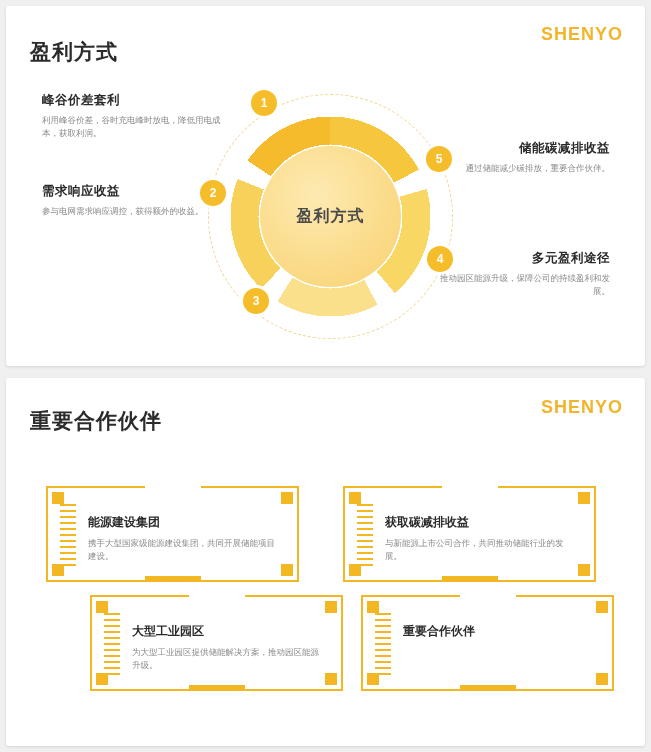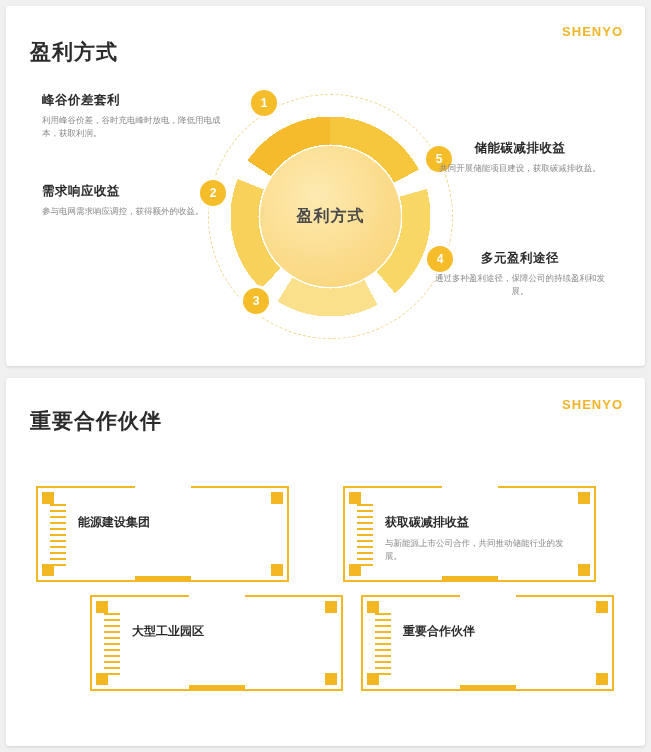--- a/index.html
+++ b/index.html
@@ -21,21 +21,21 @@
     background: #ffffff;
     border-radius: 3px;
     box-shadow: 0 1px 3px rgba(0,0,0,0.12);
   }
   .card-top { top: 6px; height: 360px; }
   .card-bottom { top: 378px; height: 368px; }
 
   .brand {
     position: absolute;
     right: 22px; top: 18px;
-    font-size: 13px;
+    font-size: 18px;
     font-weight: bold;
     letter-spacing: 1px;
     color: #f0b52a;
   }
 
   .slide-title {
     position: absolute;
     left: 24px;
     font-size: 21px;
     font-weight: bold;
@@ -107,21 +107,21 @@
     font-weight: bold;
     color: #2b2b2b;
     letter-spacing: .5px;
   }
   .blk p {
     margin: 0;
     font-size: 8.5px;
     line-height: 1.55;
     color: #8a8a8a;
   }
-  .blk.right { text-align: center; }
+  .blk.right { text-align: right; }
 
   
   .pcard {
     position: absolute;
     width: 253px; height: 96px;
     border: 2px solid #f3b724;
     background: #ffffff;
   }
   .pcard .corner {
     position: absolute; width: 12px; height: 12px; background: #f3b724;
@@ -179,42 +179,43 @@
       <h3>需求响应收益</h3>
       <p>参与电网需求响应调控，获得额外的收益。</p>
     </div>
     <div class="blk" style="left:36px; top:86px;">
       <h3>峰谷价差套利</h3>
       <p>利用峰谷价差，谷时充电峰时放电，降低用电成本，获取利润。</p>
     </div>
 
     <div class="blk right" style="left:424px; top:134px;">
       <h3>储能碳减排收益</h3>
-      <p>共同开展储能项目建设，获取碳减排收益。</p>
+      <p>通过储能减少碳排放，重要合作伙伴。</p>
     </div>
     <div class="blk right" style="left:424px; top:244px;">
       <h3>多元盈利途径</h3>
-      <p>通过多种盈利途径，保障公司的持续盈利和发展。</p>
+      <p>推动园区能源升级，保障公司的持续盈利和发展。</p>
     </div>
   </div>
 
   <div class="card card-bottom">
     <div class="brand" style="top:19px;">SHENYO</div>
     <div class="slide-title" style="top:29px;">重要合作伙伴</div>
 
-    <div class="pcard" style="left:30px; top:108px;">
+    <div class="pcard" style="left:40px; top:108px;">
       <span class="corner c-tl"></span>
       <span class="corner c-tr"></span>
       <span class="corner c-bl"></span>
       <span class="corner c-br"></span>
       <span class="notch-top"></span>
       <span class="notch-bottom"></span>
       <span class="spring"></span>
       <div class="ptext">
         <h4>能源建设集团</h4>
+        <p>携手大型国家级能源建设集团，共同开展储能项目建设。</p>
       </div>
     </div>
 
     <div class="pcard" style="left:337px; top:108px;">
       <span class="corner c-tl"></span>
       <span class="corner c-tr"></span>
       <span class="corner c-bl"></span>
       <span class="corner c-br"></span>
       <span class="notch-top"></span>
       <span class="notch-bottom"></span>
@@ -228,20 +229,21 @@
     <div class="pcard" style="left:84px; top:217px;">
       <span class="corner c-tl"></span>
       <span class="corner c-tr"></span>
       <span class="corner c-bl"></span>
       <span class="corner c-br"></span>
       <span class="notch-top"></span>
       <span class="notch-bottom"></span>
       <span class="spring"></span>
       <div class="ptext">
         <h4>大型工业园区</h4>
+        <p>为大型工业园区提供储能解决方案，推动园区能源升级。</p>
       </div>
     </div>
 
     <div class="pcard" style="left:355px; top:217px;">
       <span class="corner c-tl"></span>
       <span class="corner c-tr"></span>
       <span class="corner c-bl"></span>
       <span class="corner c-br"></span>
       <span class="notch-top"></span>
       <span class="notch-bottom"></span>

